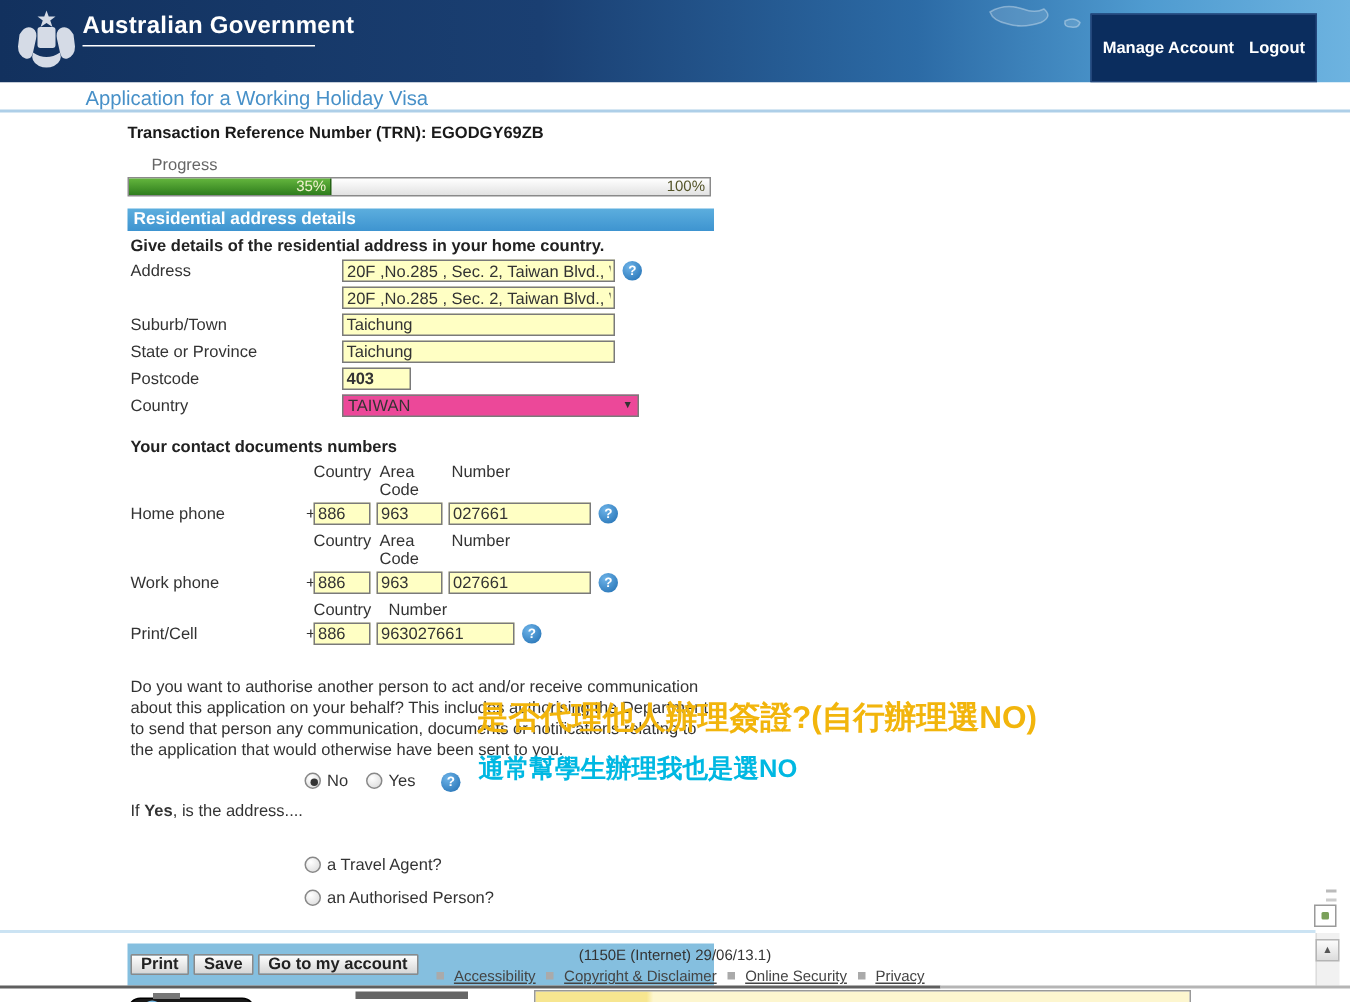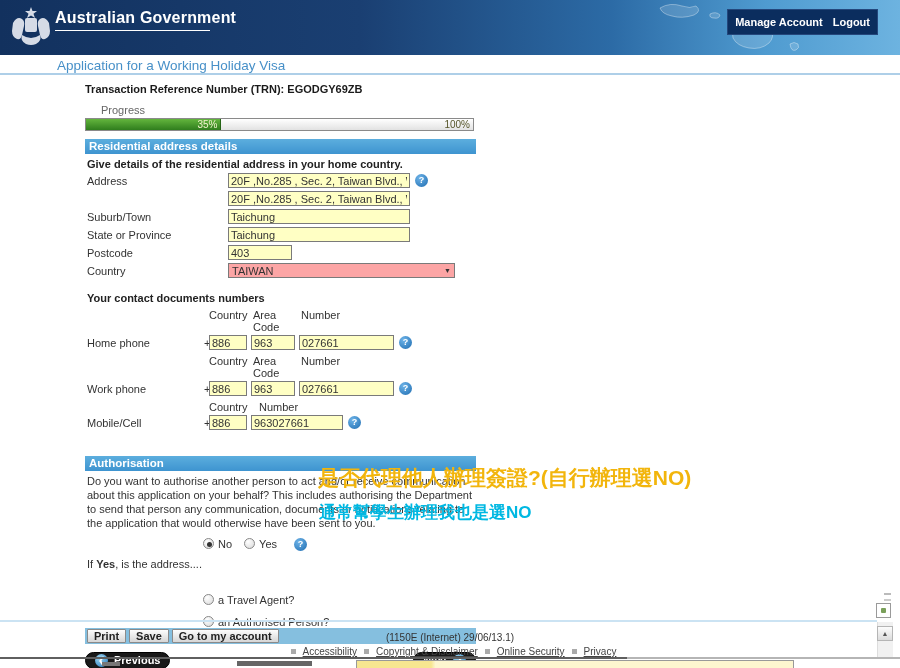--- a/index.html
+++ b/index.html
@@ -15,21 +15,21 @@
     position:absolute; left:0; top:0; width:900px; height:55px;
     background:linear-gradient(to right,#12315e 0%,#1a3f72 40%,#2c6ba6 68%,#4f9bd0 85%,#6db3e0 100%);
   }
   .crest { position:absolute; left:10px; top:5px; }
   .logo-text { position:absolute; left:55px; top:9px; color:#fff; }
   .logo-text .gov { font-weight:bold; font-size:16px; letter-spacing:.2px; }
   .logo-rule { width:155px; height:1px; background:#fff; margin:3px 0 3px 0; }
   .logo-text .dept { font-weight:bold; font-size:10px; }
   .acct-bar {
     position:absolute; right:22px; top:9px; background:#0b2d5e;
-    padding:6px 7px; display:flex; gap:10px; border:1px solid #24477c;
+    padding:16px 7px; display:flex; gap:10px; border:1px solid #24477c;
   }
   .acct-bar span { color:#fff; font-weight:bold; font-size:11px; cursor:pointer; }
   .mapart { position:absolute; right:0; top:0; }
 
   
   .title-strip {
     position:absolute; left:0; top:55px; width:900px; height:20px; background:#fff;
     border-bottom:2px solid #aecfe8;
   }
   .title-strip .pt {
@@ -62,29 +62,29 @@
   .instr { font-weight:bold; margin:4px 0 3px; padding-left:2px; color:#222; }
 
   .frow { display:flex; align-items:flex-start; margin-bottom:3px; padding-left:2px; }
   .lbl-res { width:141px; padding-top:2px; color:#333; }
   .inp {
     background:#ffffc4; border:1px solid #7a7a7a; height:15px;
     font-family:"Liberation Sans", sans-serif; font-size:11px; color:#333; padding:1px 2px;
   }
   .inp.w-addr { width:182px; }
   .inp.w-town { width:182px; }
-  .inp.w-post { width:64px; }
+  .inp.w-post { width:46px;font-weight:bold; }
   .help {
     width:13px; height:13px; border-radius:50%; margin-left:5px; margin-top:1px;
     background:radial-gradient(circle at 35% 30%, #6db3e8, #1e6cb0);
     color:#fff; font-weight:bold; font-size:9px; text-align:center; line-height:13px;
     display:inline-block; cursor:pointer; flex:0 0 auto;
   }
   .sel {
-    width:227px; background:#fca5a5; border:1px solid #7a7a7a; height:15px;
+    width:198px; background:#ec4899; border:1px solid #7a7a7a; height:15px;
     display:flex; justify-content:space-between; align-items:center; padding:0 3px; cursor:pointer;
   }
   .sel-arrow { font-size:7px; color:#333; }
 
   .ph-title { font-weight:bold; margin-top:14px; padding-left:2px; color:#222; }
   .ph-head { display:flex; margin-left:124px; margin-top:5px; color:#333; }
   .ph-head span.c1 { width:44px; } .ph-head span.c2 { width:48px; }
   .ph-head span.m1 { width:50px; }
   .ph-row { display:flex; align-items:flex-start; margin-top:2px; padding-left:2px; }
   .lbl-ph { width:117px; padding-top:2px; }
@@ -105,21 +105,21 @@
   }
   .radio.selected::after {
     content:""; position:absolute; left:3px; top:3px; width:5px; height:5px;
     border-radius:50%; background:#333;
   }
   .radio-row label { margin-right:12px; cursor:pointer; }
   .ifyes { margin-top:7px; padding-left:2px; }
   .ifyes b { font-weight:bold; }
 
   .toolbar {
-    width:391px; height:16px; background:#85bfdf; padding-left:2px;
+    margin-top:24px; width:391px; height:28px; background:#85bfdf; padding-left:2px;
     display:flex; align-items:center; gap:3px;
   }
   .tbtn {
     background:linear-gradient(#fdfdfd,#d6d6d6); border:1px solid #8a8a8a;
     font-family:"Liberation Sans", sans-serif;
     font-weight:bold; font-size:11px; color:#222; height:14px; line-height:12px;
     padding:0 6px; cursor:pointer; border-radius:1px;
   }
   .navrow { margin-top:8px; width:391px; display:flex; justify-content:space-between; }
   .navbtn {
@@ -277,29 +277,28 @@
     <input class="inp w-ac" value="963" style="">
     <input class="inp w-num" value="027661" style="">
     <span class="help">?</span>
   </div>
 
   <div class="ph-head">
     <span class="m1">Country</span>
     <span>Number</span>
   </div>
   <div class="ph-row">
-    <div class="lbl-ph">Mobile/Cell</div>
+    <div class="lbl-ph">Print/Cell</div>
     <span class="plus">+</span>
     <input class="inp w-cc" value="886" style="">
     <input class="inp w-mnum" value="963027661" style="">
     <span class="help">?</span>
   </div>
 
   <div class="auth-gap"></div>
-  <div class="sec-hdr">Authorisation</div>
   <div class="para">Do you want to authorise another person to act and/or receive communication about this application on your behalf? This includes authorising the Department to send that person any communication, documents or notifications relating to the application that would otherwise have been sent to you.</div>
 
   <div class="radio-row">
     <span class="rspace"></span>
     <span class="radio selected"></span>
     <label>No</label>
     <span class="radio"></span>
     <label>Yes</label>
     <span class="help">?</span>
   </div>

